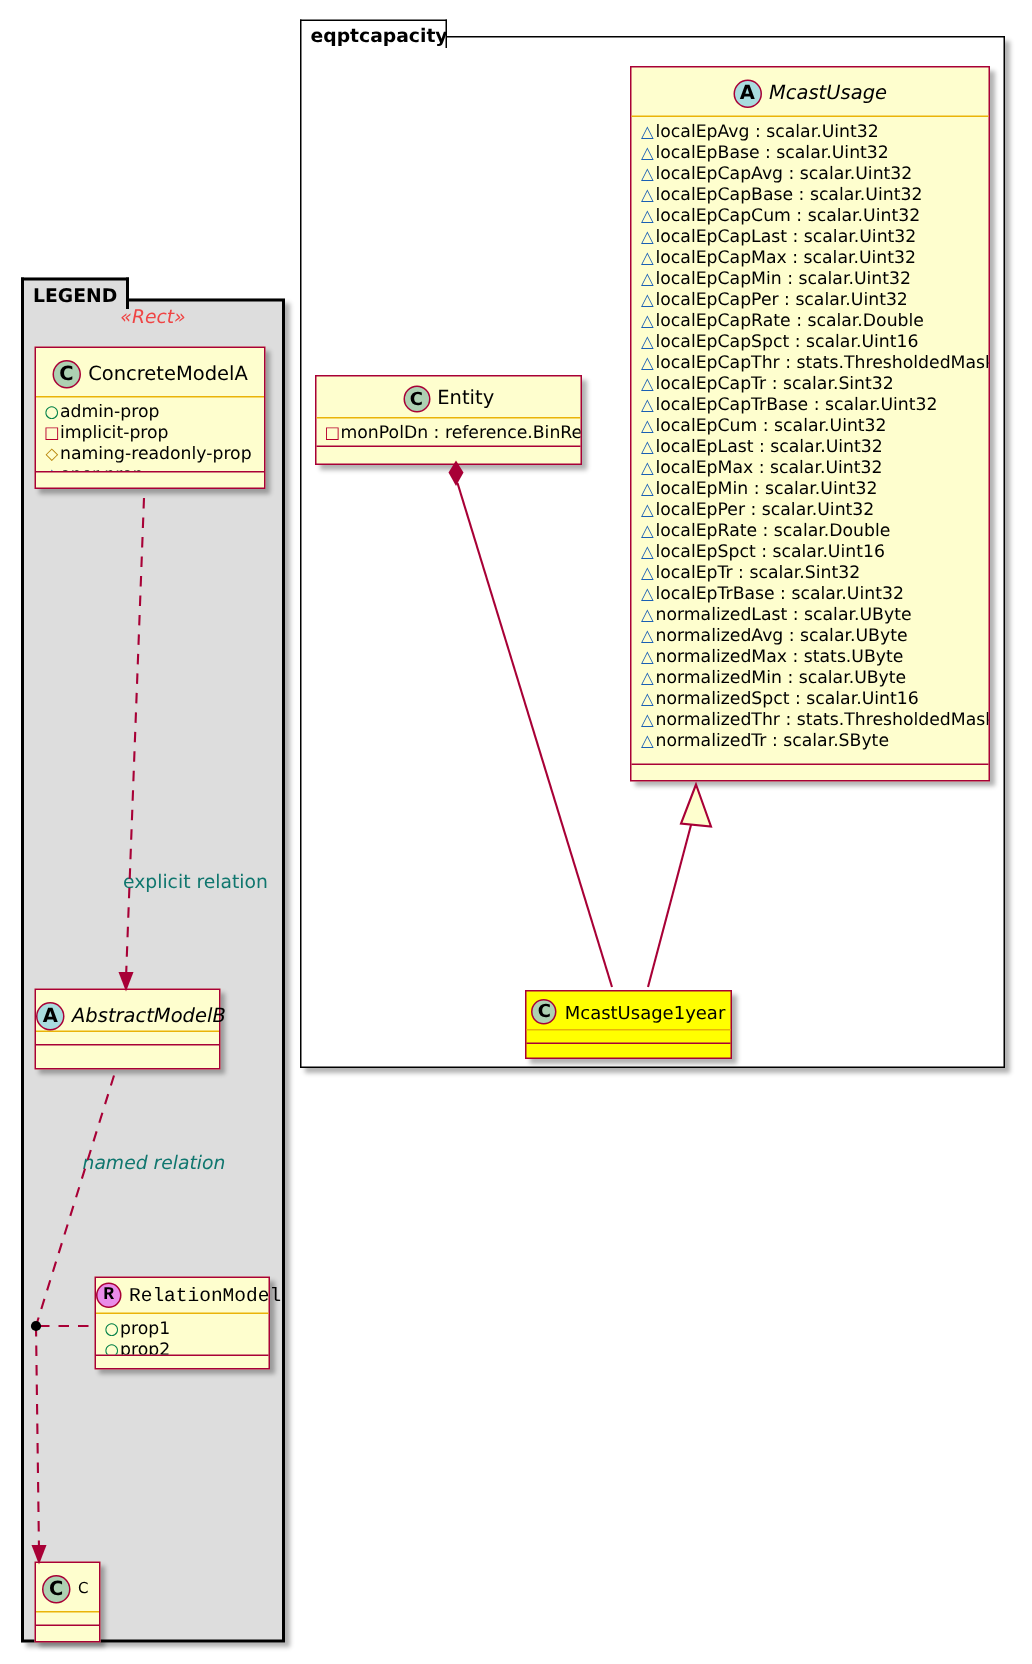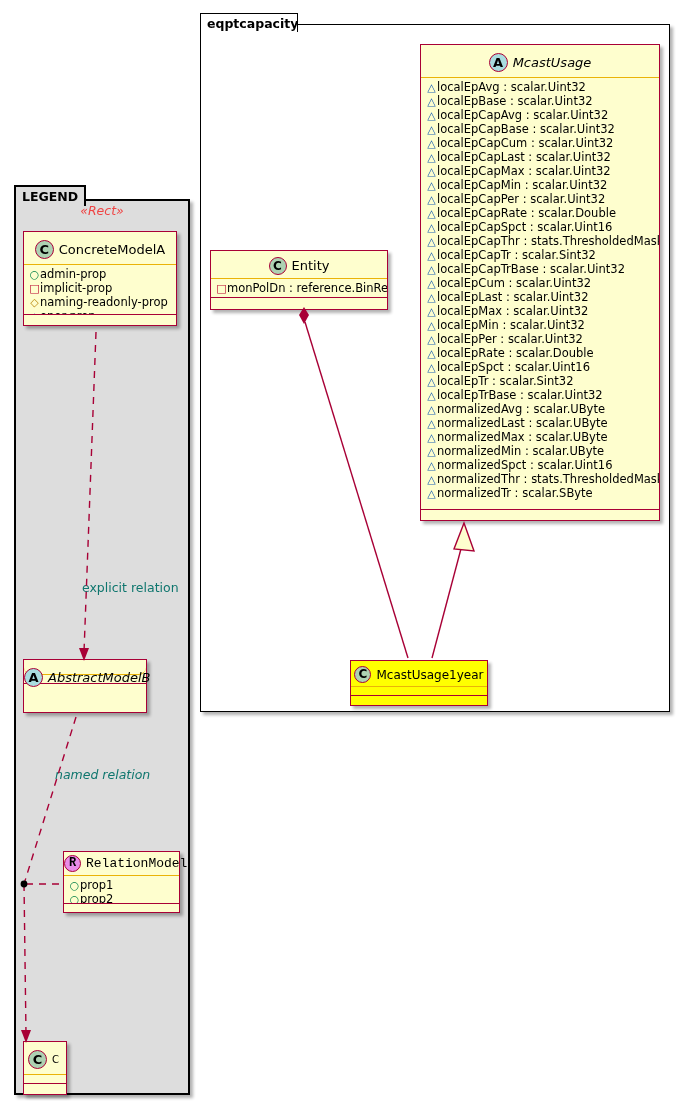--- a/index.html
+++ b/index.html
@@ -171,21 +171,21 @@
       <span class="attr-glyph g-naming">◇</span><span>naming-readonly-prop</span>
     </div>
     <div class="attr-row">
       <span class="attr-glyph g-oper">△</span><span>oper-prop</span>
     </div>
   </div>
   <div class="uml-methods"></div>
 </div>
 
 <div class="uml-class" style="left:23px; top:659px; width:124px; height:54px;">
-  <div class="uml-head" style="height:15px; line-height:33px;border-radius:11px;">
+  <div class="uml-head" style="height:28px; line-height:33px;">
     <span class="circle-icon circle-A" style="width:19px; height:19px; line-height:17px; font-size:13px;">A</span><span class="uml-title abstract">AbstractModelB</span>
   </div>
   <div class="uml-attrs" style="height:9px; padding:0;"></div>
   <div class="uml-methods"></div>
 </div>
 
 <div class="uml-class" style="left:63px; top:851px; width:117px; height:62px;">
   <div class="uml-head" style="height:24px; line-height:24px;font-family:Liberation Mono, monospace;">
     <span class="circle-icon circle-R" style="width:17px; height:17px; line-height:15px; font-size:12px;">R</span><span class="uml-title">RelationModel</span>
   </div>
@@ -232,23 +232,23 @@
       <div class="attr-row"><span class="attr-glyph g-oper">△</span><span>localEpCapTrBase : scalar.Uint32</span></div>
       <div class="attr-row"><span class="attr-glyph g-oper">△</span><span>localEpCum : scalar.Uint32</span></div>
       <div class="attr-row"><span class="attr-glyph g-oper">△</span><span>localEpLast : scalar.Uint32</span></div>
       <div class="attr-row"><span class="attr-glyph g-oper">△</span><span>localEpMax : scalar.Uint32</span></div>
       <div class="attr-row"><span class="attr-glyph g-oper">△</span><span>localEpMin : scalar.Uint32</span></div>
       <div class="attr-row"><span class="attr-glyph g-oper">△</span><span>localEpPer : scalar.Uint32</span></div>
       <div class="attr-row"><span class="attr-glyph g-oper">△</span><span>localEpRate : scalar.Double</span></div>
       <div class="attr-row"><span class="attr-glyph g-oper">△</span><span>localEpSpct : scalar.Uint16</span></div>
       <div class="attr-row"><span class="attr-glyph g-oper">△</span><span>localEpTr : scalar.Sint32</span></div>
       <div class="attr-row"><span class="attr-glyph g-oper">△</span><span>localEpTrBase : scalar.Uint32</span></div>
+      <div class="attr-row"><span class="attr-glyph g-oper">△</span><span>normalizedLast : scalar.UByte</span></div>
       <div class="attr-row"><span class="attr-glyph g-oper">△</span><span>normalizedAvg : scalar.UByte</span></div>
-      <div class="attr-row"><span class="attr-glyph g-oper">△</span><span>normalizedLast : scalar.UByte</span></div>
-      <div class="attr-row"><span class="attr-glyph g-oper">△</span><span>normalizedMax : scalar.UByte</span></div>
+      <div class="attr-row"><span class="attr-glyph g-oper">△</span><span>normalizedMax : stats.UByte</span></div>
       <div class="attr-row"><span class="attr-glyph g-oper">△</span><span>normalizedMin : scalar.UByte</span></div>
       <div class="attr-row"><span class="attr-glyph g-oper">△</span><span>normalizedSpct : scalar.Uint16</span></div>
       <div class="attr-row"><span class="attr-glyph g-oper">△</span><span>normalizedThr : stats.ThresholdedMask</span></div>
       <div class="attr-row"><span class="attr-glyph g-oper">△</span><span>normalizedTr : scalar.SByte</span></div>
     </div>
   <div class="uml-methods"></div>
 </div>
 
 <div class="uml-class" style="left:210px; top:250px; width:178px; height:60px;">
   <div class="uml-head" style="height:28px; line-height:28px;">

